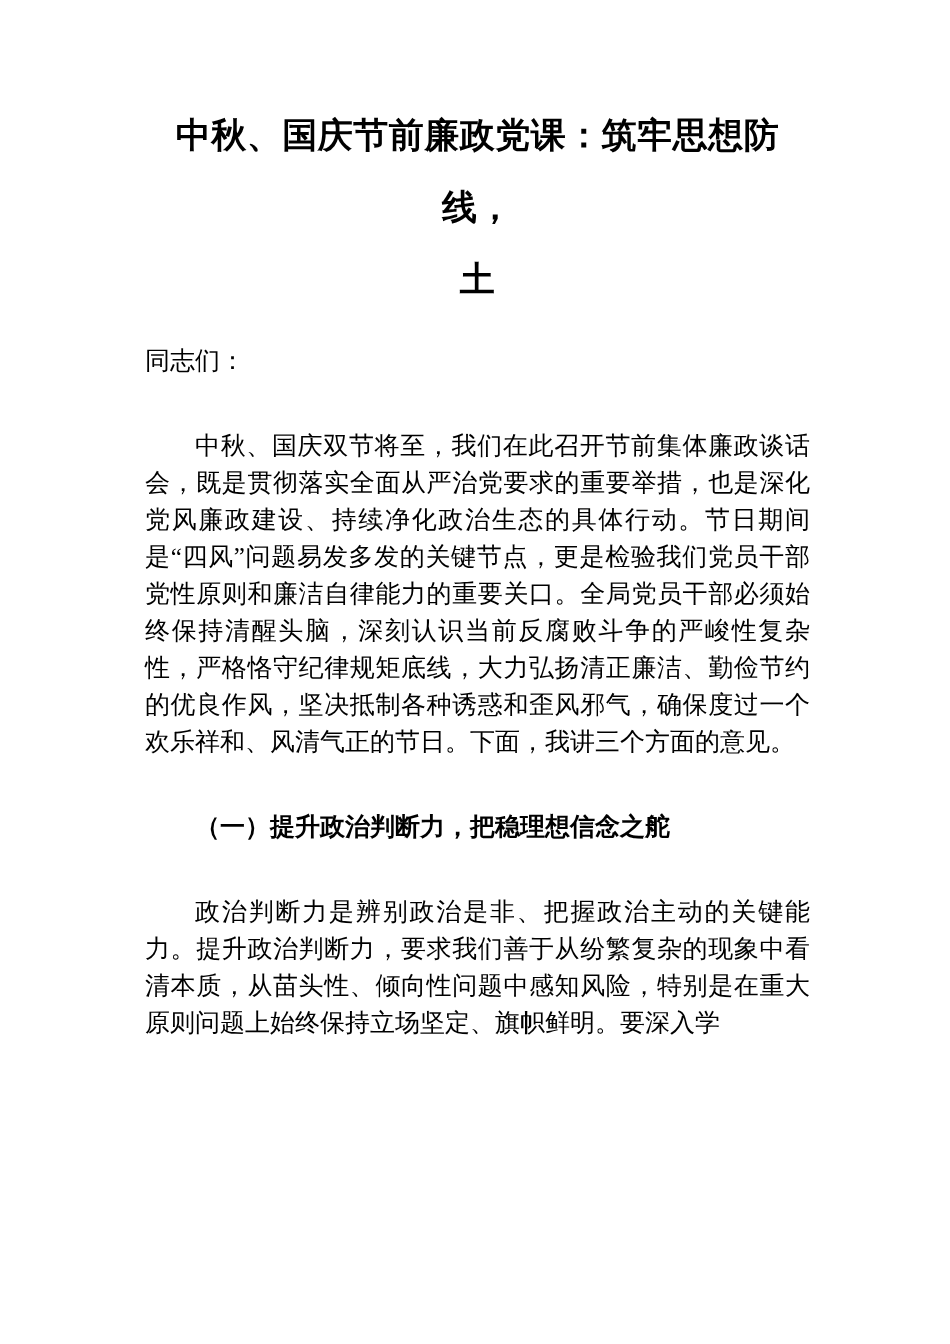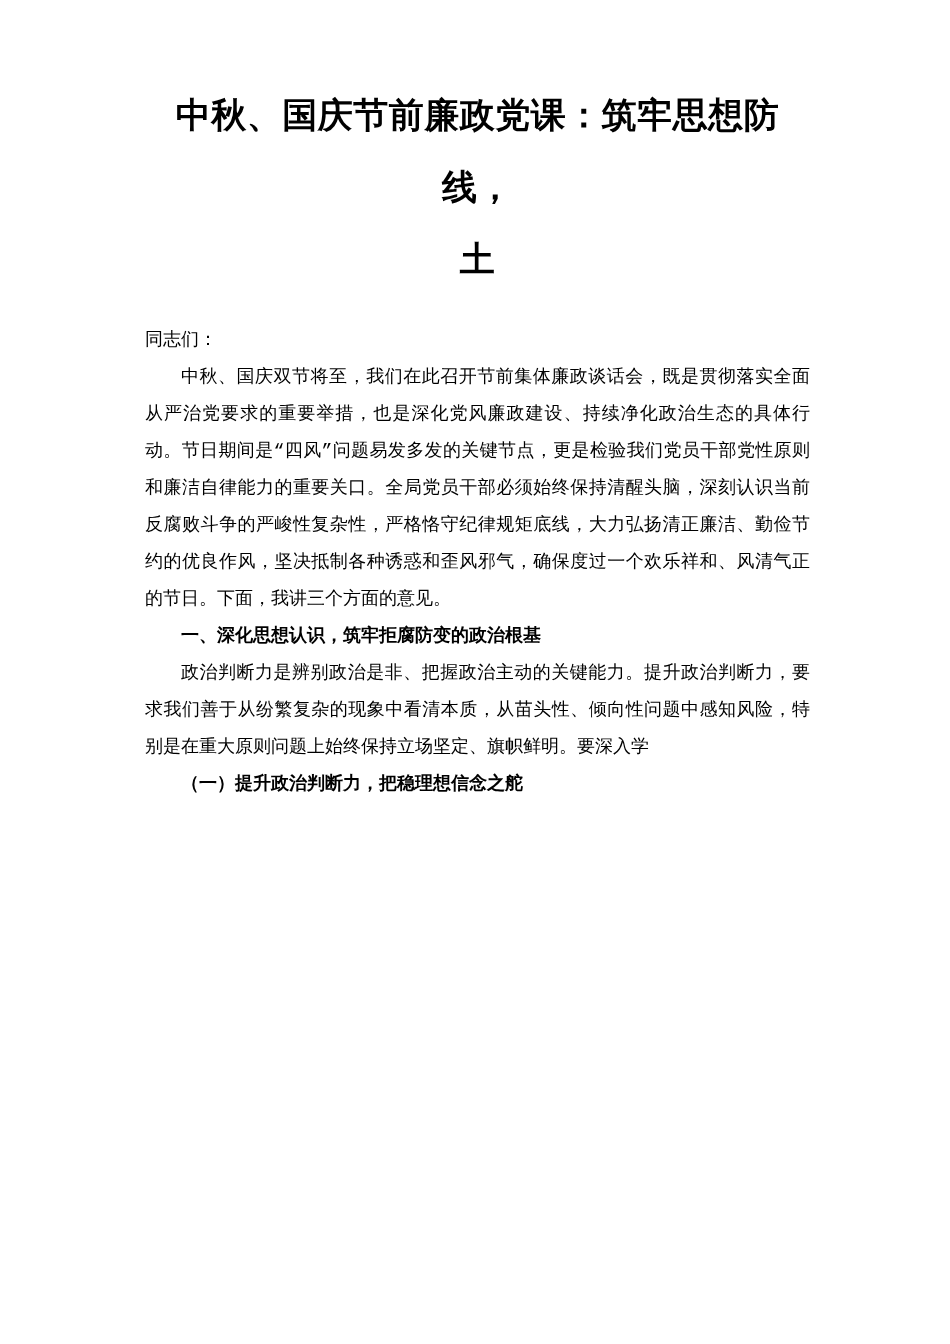--- a/index.html
+++ b/index.html
@@ -11,60 +11,59 @@
     height: 1344px;
     background: #ffffff;
     color: #000000;
     font-family: "Liberation Serif", "DejaVu Serif", serif;
     overflow: hidden;
   }
   .page {
     box-sizing: border-box;
     width: 950px;
     height: 1344px;
-    padding: 80px 140px 40px 145px;
+    padding: 100px 140px 40px 145px;
     background: #ffffff;
   }
   .doc-title {
     font-size: 35px;
     font-weight: bold;
     text-align: center;
     line-height: 72px;
     margin: 0 0 26px 0;
     letter-spacing: 0.5px;
   }
   .block {
-    font-size: 18px;
+    font-size: 25px;
     line-height: 37px;
     margin: 0;
     text-align: justify;
     text-justify: inter-ideograph;
-    font-family: Liberation Mono, monospace;
   }
   .indent {
     text-indent: 2em;
+    margin-top: 48px;
   }
   .bold {
     font-weight: bold;
   }
 </style>
 </head>
 <body>
 
 <div class="page">
 
   <div class="doc-title">
     <div>中秋、国庆节前廉政党课：筑牢思想防线，</div>
     <div>土</div>
   </div>
 
   <p class="block">同志们：</p>
 
   <p class="block indent">中秋、国庆双节将至，我们在此召开节前集体廉政谈话会，既是贯彻落实全面从严治党要求的重要举措，也是深化党风廉政建设、持续净化政治生态的具体行动。节日期间是“四风”问题易发多发的关键节点，更是检验我们党员干部党性原则和廉洁自律能力的重要关口。全局党员干部必须始终保持清醒头脑，深刻认识当前反腐败斗争的严峻性复杂性，严格恪守纪律规矩底线，大力弘扬清正廉洁、勤俭节约的优良作风，坚决抵制各种诱惑和歪风邪气，确保度过一个欢乐祥和、风清气正的节日。下面，我讲三个方面的意见。</p>
 
-  <p class="block indent bold">一、深化思想认识，筑牢拒腐防变的政治根基</p>
 
 
+  <p class="block indent bold">（一）提升政治判断力，把稳理想信念之舵</p>
+
   <p class="block indent">政治判断力是辨别政治是非、把握政治主动的关键能力。提升政治判断力，要求我们善于从纷繁复杂的现象中看清本质，从苗头性、倾向性问题中感知风险，特别是在重大原则问题上始终保持立场坚定、旗帜鲜明。要深入学</p>
-
-  <p class="block indent bold">（一）提升政治判断力，把稳理想信念之舵</p>
 
 </div>
 
 </body></html>

